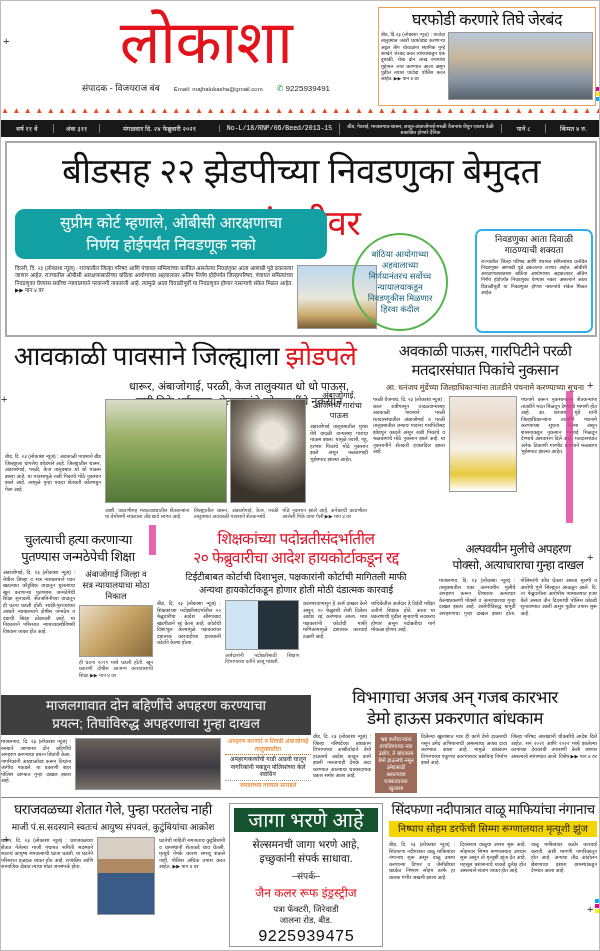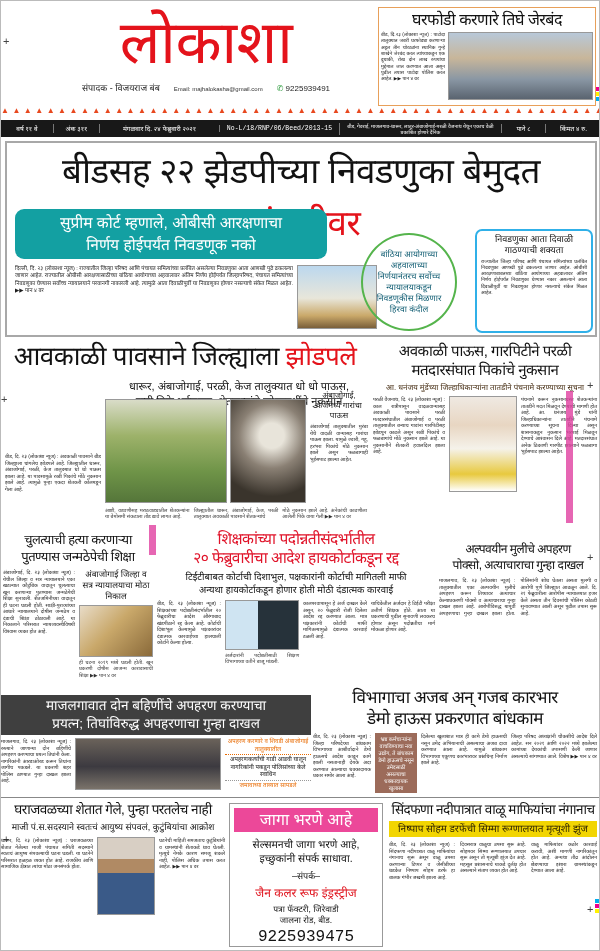--- a/index.html
+++ b/index.html
@@ -77,21 +77,21 @@
   <div class="abs" style="left:4px;top:140px;width:592px;height:196px;border:2px solid #a8a8a8">
     <div class="c b hl" style="font-size:35px;line-height:52px;margin-top:2px"><span class="blk">बीडसह २२ झेडपीच्या निवडणुका बेमुदत </span><span class="red">लांबणीवर</span></div>
 
     <div class="abs c b" style="left:8px;top:66px;width:312px;height:50px;background:#13a0a2;color:#fff;border-radius:9px;display:flex;flex-direction:column;justify-content:center">
       <div style="font-size:15.5px;line-height:22px">सुप्रीम कोर्ट म्हणाले, ओबीसी आरक्षणाचा</div>
       <div style="font-size:15.5px;line-height:22px">निर्णय होईपर्यंत निवडणूक नको</div>
     </div>
     <div class="abs t55 j" style="left:8px;top:122px;width:278px;height:66px">दिल्ली, दि. २३ (लोकाशा न्यूज) : राज्यातील जिल्हा परिषद आणि पंचायत समित्यांच्या प्रलंबित असलेल्या निवडणुका आता आणखी पुढे ढकलल्या जाणार आहेत. राज्यातील ओबीसी आरक्षणासाठीच्या बांठिया आयोगाच्या अहवालावर अंतिम निर्णय होईपर्यंत जिल्हापरिषद, पंचायत समित्यांच्या निवडणुका घेण्यास सर्वोच्च न्यायालयाने परवानगी नाकारली आहे. त्यामुळे आता दिवाळीपूर्वी या निवडणुका होणार नसल्याचे संकेत मिळत आहेत. ▶▶ पान ४ वर</div>
     <div class="abs ph" style="left:290px;top:122px;width:80px;height:64px;background:linear-gradient(180deg,#bcd8ee 0%,#e8e6da 52%,#caa96a 80%,#7a5f3a 100%)"></div>
 
-    <div class="abs c b" style="left:354px;top:90px;width:96px;height:98px;border:2.5px solid #55b44c;border-radius:50%;display:flex;align-items:center;justify-content:center;padding:8px 9px;color:#0c5a70;font-size:8.5px;line-height:1.3">बांठिया आयोगाच्या अहवालाच्या निर्णयानंतरच सर्वोच्च न्यायालयाकडून निवडणूकीस मिळणार हिरवा कंदील</div>
+    <div class="abs c b" style="left:345px;top:90px;width:96px;height:98px;border:2.5px solid #55b44c;border-radius:50%;display:flex;align-items:center;justify-content:center;padding:8px 9px;color:#0c5a70;font-size:8.5px;line-height:1.3">बांठिया आयोगाच्या अहवालाच्या निर्णयानंतरच सर्वोच्च न्यायालयाकडून निवडणूकीस मिळणार हिरवा कंदील</div>
 
     <div class="abs" style="left:468px;top:86px;width:118px;height:104px;border:2px solid #30b0e8;border-radius:7px;padding:3px 4px">
       <div class="c b blk" style="font-size:9px;line-height:1.25">निवडणुका आता दिवाळी गाठण्याची शक्यता</div>
       <div class="t45 j" style="margin-top:2px">राज्यातील जिल्हा परिषद आणि पंचायत समित्यांच्या प्रलंबित निवडणुका आणखी पुढे ढकलल्या जाणार आहेत. ओबीसी आरक्षणाबाबतच्या बांठिया आयोगाच्या अहवालावर अंतिम निर्णय होईपर्यंत निवडणुका घेण्यास नकार असल्याने आता दिवाळीपूर्वी या निवडणुका होणार नसल्याचे संकेत मिळत आहेत.</div>
     </div>
   </div>
 
   <div class="abs" style="left:0;top:338px;width:368px;height:190px">
     <div class="c b hl" style="font-size:26px;line-height:34px"><span class="blk">आवकाळी पावसाने जिल्ह्याला </span><span class="red">झोडपले</span></div>
     <div class="abs c b blk" style="left:110px;top:40px;width:256px;font-size:11px;line-height:15px">
@@ -205,21 +205,21 @@
     <div class="c b blk hl" style="font-size:13.5px;line-height:17px">घराजवळच्या शेतात गेले, पुन्हा परतलेच नाही</div>
     <div class="c b blk" style="font-size:9px;margin-top:2px">माजी पं.स.सदस्याने स्वतःचं आयुष्य संपवलं, कुटुंबियांचा आक्रोश</div>
     <div style="display:flex;gap:4px;margin-top:4px">
       <div class="t5 j" style="width:92px;height:104px">धारूर, दि. २३ (लोकाशा न्यूज) : घराजवळच्या शेतात गेलेल्या माजी पंचायत समिती सदस्याने स्वतःचं आयुष्य संपवल्याची घटना घडली. या घटनेने परिसरात हळहळ व्यक्त होत आहे. राजकीय आणि सामाजिक क्षेत्रात त्यांचा मोठा जनसंपर्क होता.</div>
       <div class="ph" style="width:58px;height:78px;background:linear-gradient(180deg,#d8cfc4 0 28%,#b08a64 28% 46%,#3a5a88 46% 100%)"></div>
       <div class="t5 j" style="flex:1;height:104px">घटनेची माहिती समजताच कुटुंबियांनी व ग्रामस्थांनी शेताकडे धाव घेतली. मृत्यूचे नेमके कारण समजू शकले नाही, पोलिस अधिक तपास करत आहेत. ▶▶ पान ४ वर</div>
     </div>
   </div>
 
   <div class="abs" style="left:228px;top:802px;width:154px;height:144px;border:1px solid #999;padding:4px">
-    <div class="c b" style="background:#ec4899;color:#fff;font-size:16px;line-height:24px">जागा भरणे आहे</div>
+    <div class="c b" style="background:#14532d;color:#fff;font-size:20px;line-height:24px">जागा भरणे आहे</div>
     <div class="c b blk" style="font-size:10.5px;margin-top:5px">सेल्समनची जागा भरणे आहे,</div>
     <div class="c b blk" style="font-size:10.5px">इच्छुकांनी संपर्क साधावा.</div>
     <div class="c b blk" style="font-size:9px;margin-top:4px">–संपर्क–</div>
     <div class="c b" style="font-size:12px;color:#e0141e;margin-top:2px">जैन कलर रूफ इंड्रस्ट्रीज</div>
     <div class="c b blk" style="font-size:8.5px;margin-top:2px">पत्रा फॅक्टरी, जिरेवाडी</div>
     <div class="c b blk" style="font-size:8.5px">जालना रोड, बीड.</div>
     <div class="c b blk" style="font-size:16px;margin-top:3px;font-family:'Liberation Mono',monospace">9225939475</div>
   </div>
 
   <div class="abs" style="left:388px;top:800px;width:208px;height:146px">

